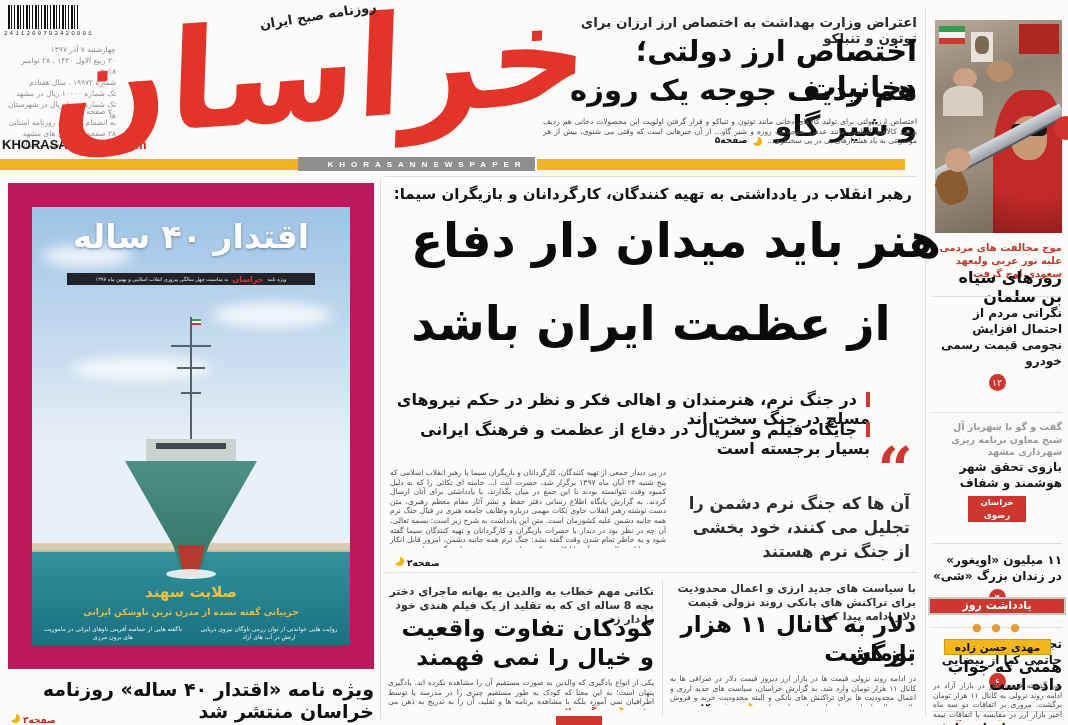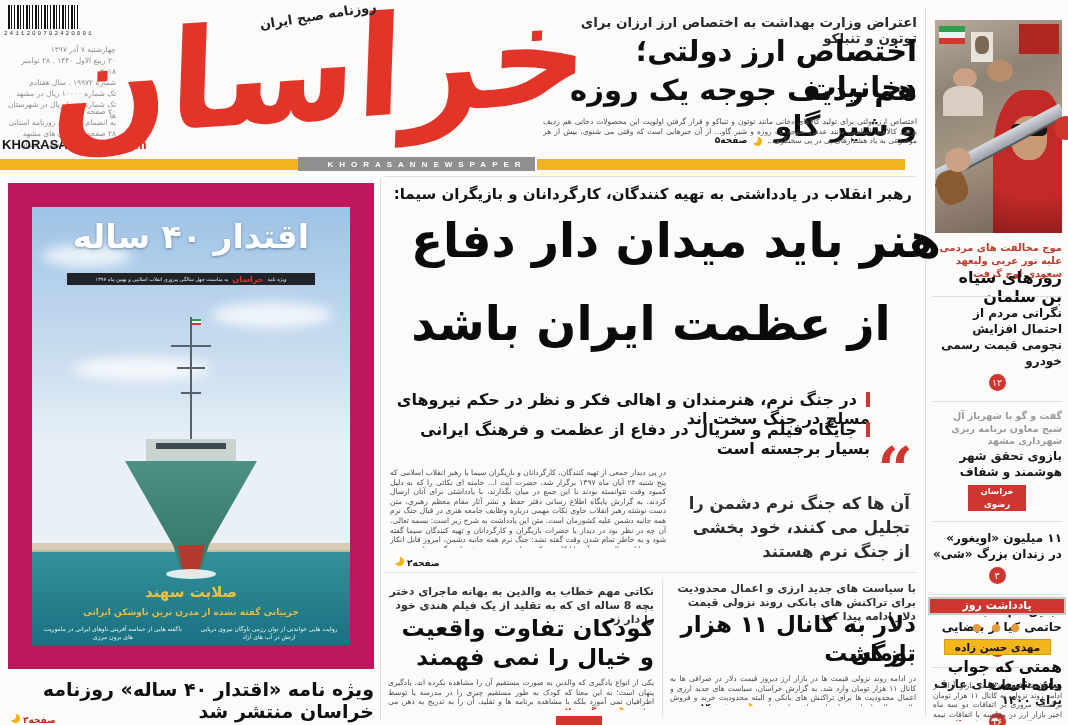--- a/index.html
+++ b/index.html
@@ -37,21 +37,21 @@
   .bullet .bar{display:inline-block;width:4px;height:15px;background:#cf3630;margin-left:9px;vertical-align:-2px;}
   .qmark{font-family:"DejaVu Serif",serif;font-size:62px;color:#cf3630;line-height:40px;font-weight:bold;}
   .pullq{font-size:16.5px;line-height:24px;color:#2e2e2e;font-weight:bold;}
   .kick-sm{font-size:11px;line-height:14px;font-weight:bold;color:#333;}
   .hl-md{font-size:23px;font-weight:900;color:#0e0e0e;line-height:29px;}
   .lifetag{color:#c02a20;font-weight:bold;}
   
   .sb-kick{font-size:10px;line-height:13px;font-weight:bold;color:#bf3a2e;}
   .sb-hl{font-size:16px;font-weight:900;color:#101010;}
   .sb-list{direction:rtl;}
-  .sb-item{border-bottom:1px solid #dedede;padding:8px 0 10px;}
+  .sb-item{border-bottom:1px solid #dedede;padding:8px 0 21px;}
   .sb-item .t{font-size:12px;line-height:16px;font-weight:bold;color:#171717;display:block;}
   .sb-item .pre{font-size:9.5px;line-height:12.5px;color:#9a9a9a;display:block;font-weight:bold;}
   .badge{width:17px;height:17px;border-radius:50%;background:#cf3630;color:#fff;font-size:9.5px;
          line-height:17px;text-align:center;margin:5px auto 0;}
   .redtag{display:block;width:58px;margin:5px auto 0;background:#cf3630;color:#fff;font-size:8.5px;
           line-height:13px;text-align:center;font-weight:bold;}
   .band{background:#cf3630;color:#fff;font-size:11px;font-weight:bold;line-height:18px;text-align:center;
         box-shadow:0 0 0 2px #c9c9c9 inset;}
   .dots{color:#e59b3c;font-size:11px;letter-spacing:3px;text-align:center;}
   .authtag{display:inline-block;background:#f3b71c;border:1px solid #d79c0d;color:#111;

